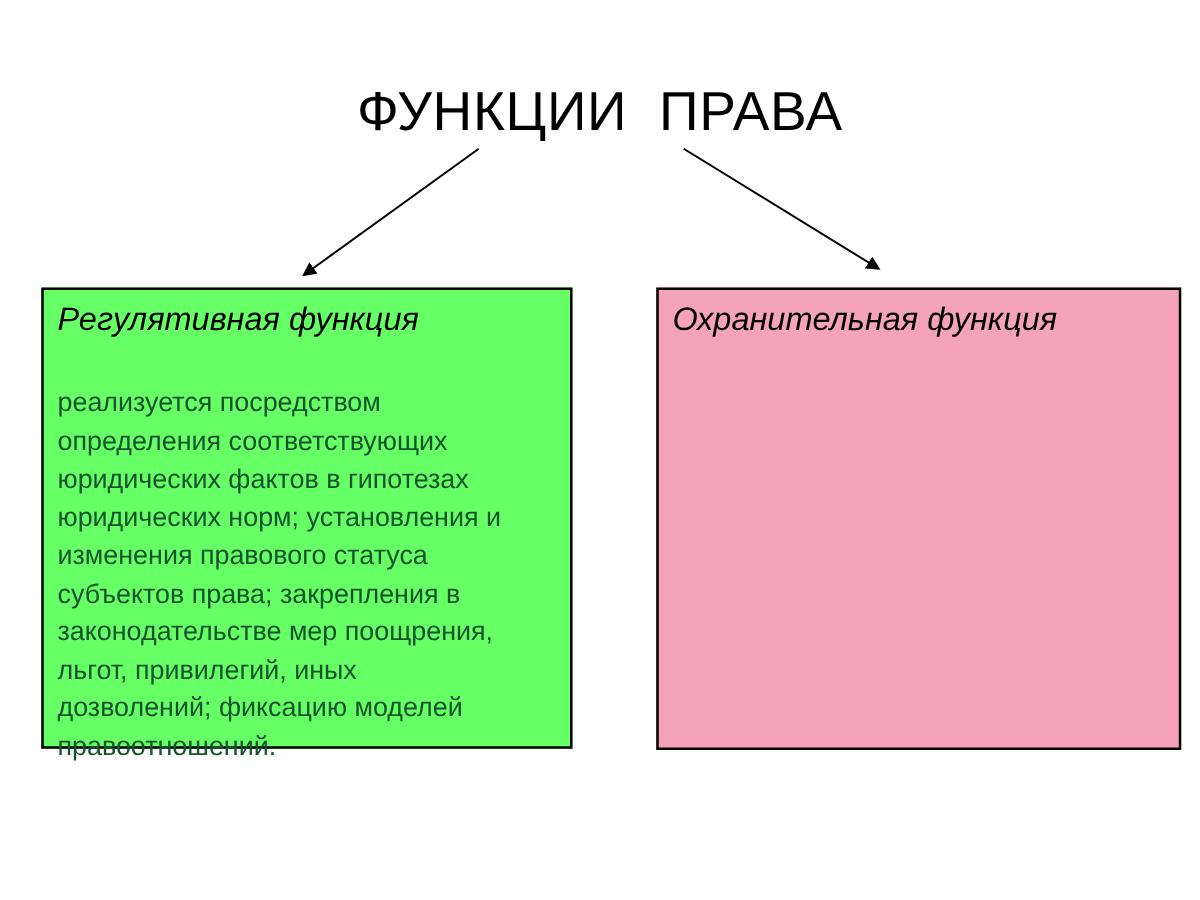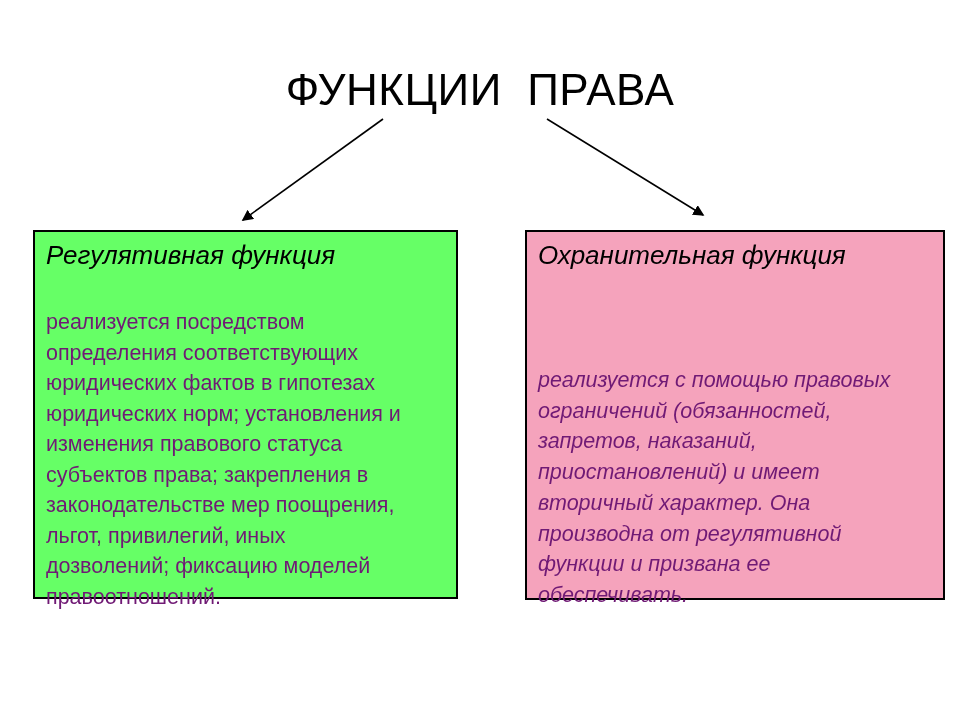--- a/index.html
+++ b/index.html
@@ -77,21 +77,21 @@
     font-style: italic;
     font-weight: 400;
     color: #000000;
     line-height: 34px;
     white-space: pre;
   }
 
   .box-body {
     position: absolute;
     left: 11px;
-    color: #701a75;
+    color: #14532d;
     white-space: pre-line;
   }
   #body-left {
     top: 75px;
     width: 400px;
     font-size: 21.5px;
     font-style: normal;
     font-weight: 400;
     line-height: 30.5px;
   }
@@ -130,23 +130,15 @@
 изменения правового статуса
 субъектов права; закрепления в
 законодательстве  мер поощрения,
 льгот, привилегий, иных
 дозволений; фиксацию моделей
 правоотношений.</div>
   </div>
 
   <div class="box" id="box-right">
     <div class="box-heading">Охранительная функция</div>
-    <div class="box-body" id="body-right">реализуется с помощью правовых
-ограничений (обязанностей,
-запретов, наказаний,
-приостановлений) и имеет
-вторичный характер.  Она
-производна от регулятивной
-функции и призвана ее
-обеспечивать.</div>
   </div>
 
 </div>
 
 </body></html>

